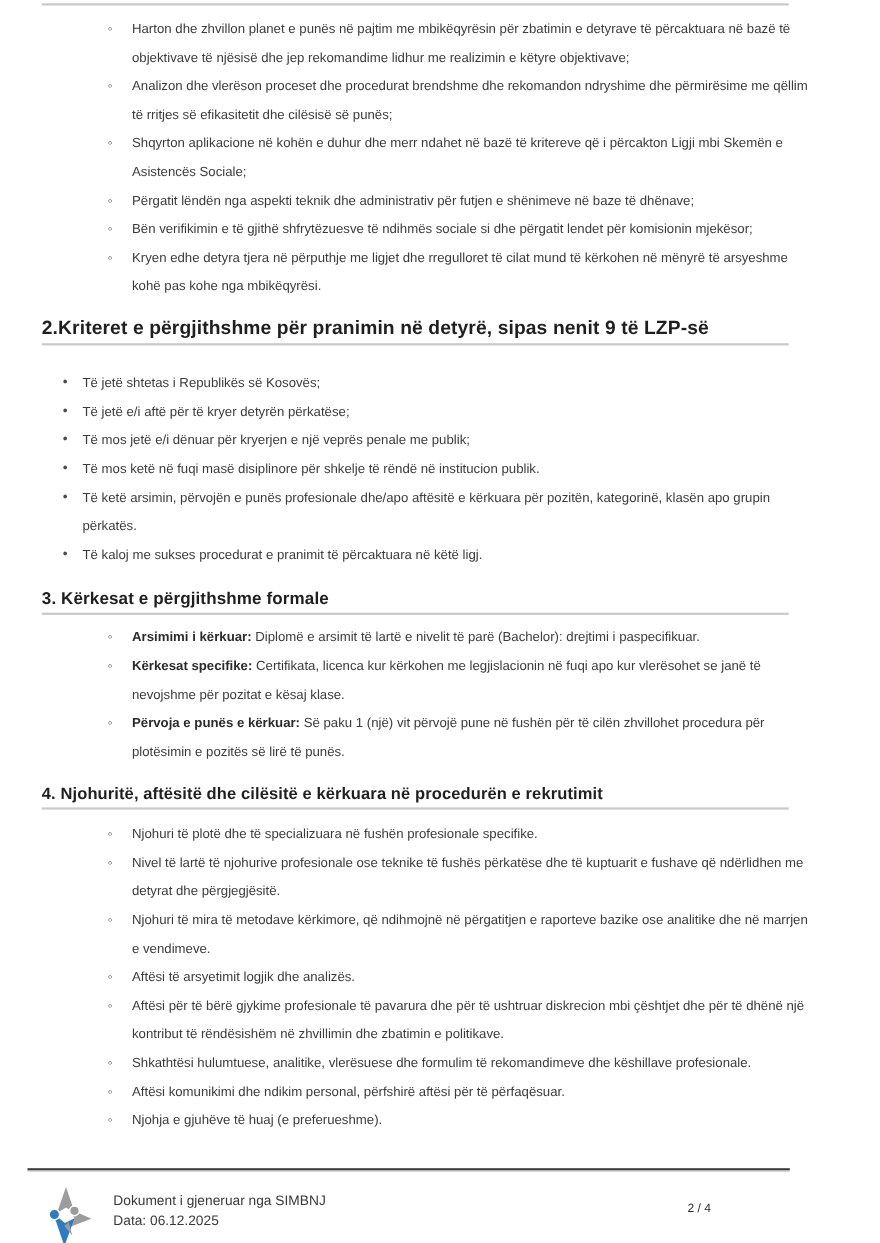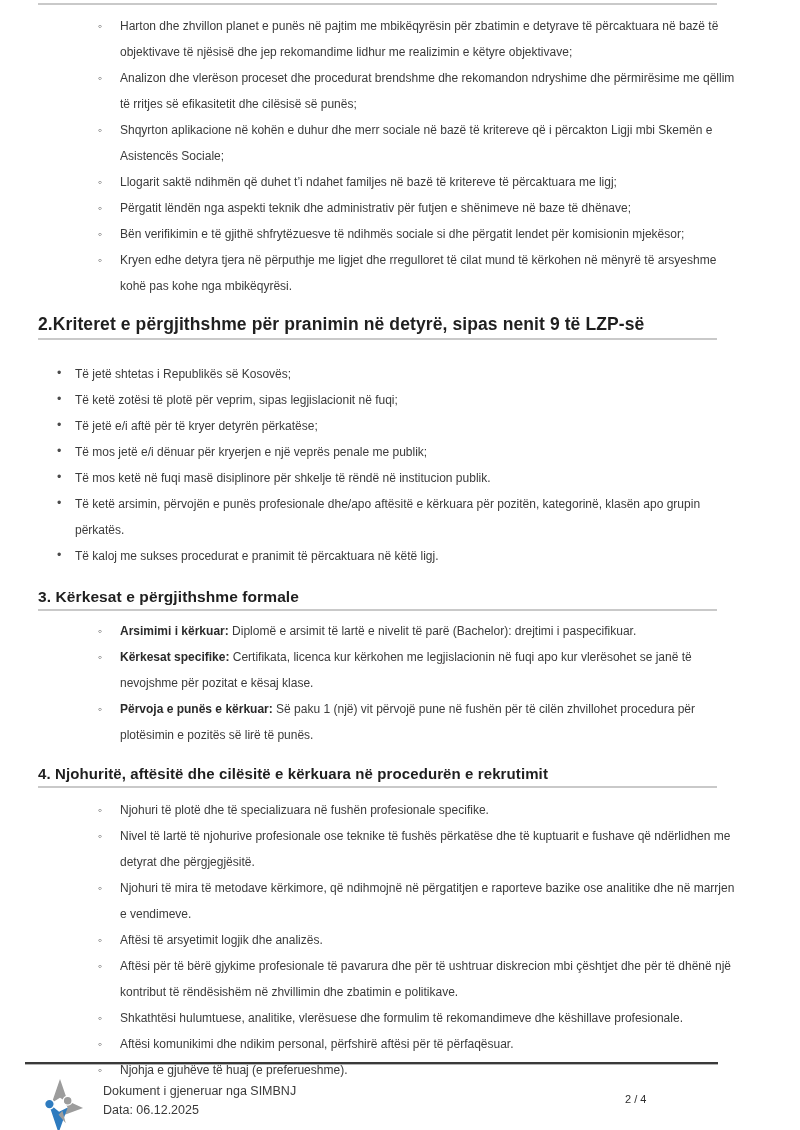--- a/index.html
+++ b/index.html
@@ -99,34 +99,32 @@
 <body>
 
 <div class="page">
   <div class="content">
 
     <section>
       <hr class="rule">
       <ul class="blist deep">
         <li>Harton dhe zhvillon planet e punës në pajtim me mbikëqyrësin për zbatimin e detyrave të përcaktuara në bazë të objektivave të njësisë dhe jep rekomandime lidhur me realizimin e këtyre objektivave;</li>
         <li>Analizon dhe vlerëson proceset dhe procedurat brendshme dhe rekomandon ndryshime dhe përmirësime me qëllim të rritjes së efikasitetit dhe cilësisë së punës;</li>
-        <li>Shqyrton aplikacione në kohën e duhur dhe merr sociale në bazë të kritereve që i përcakton Ligji mbi Skemën e Asistencës Sociale;</li>
-        <li>Llogarit saktë ndihmën që duhet t’i ndahet familjes në bazë të kritereve të përcaktuara me ligj;</li>
+        <li>Shqyrton aplikacione në kohën e duhur dhe merr ndahet në bazë të kritereve që i përcakton Ligji mbi Skemën e Asistencës Sociale;</li>
         <li>Përgatit lëndën nga aspekti teknik dhe administrativ për futjen e shënimeve në baze të dhënave;</li>
         <li>Bën verifikimin e të gjithë shfrytëzuesve të ndihmës sociale si dhe përgatit lendet për komisionin mjekësor;</li>
         <li>Kryen edhe detyra tjera në përputhje me ligjet dhe rregulloret të cilat mund të kërkohen në mënyrë të arsyeshme kohë pas kohe nga mbikëqyrësi.</li>
       </ul>
     </section>
 
     <section>
       <h2 class="sec-title t2">2.Kriteret e përgjithshme për pranimin në detyrë, sipas nenit 9 të LZP-së</h2>
       <hr class="rule">
       <ul class="blist shallow">
         <li>Të jetë shtetas i Republikës së Kosovës;</li>
-        <li>Të ketë zotësi të plotë për veprim, sipas legjislacionit në fuqi;</li>
         <li>Të jetë e/i aftë për të kryer detyrën përkatëse;</li>
         <li>Të mos jetë e/i dënuar për kryerjen e një veprës penale me publik;</li>
         <li>Të mos ketë në fuqi masë disiplinore për shkelje të rëndë në institucion publik.</li>
         <li>Të ketë arsimin, përvojën e punës profesionale dhe/apo aftësitë e kërkuara për pozitën, kategorinë, klasën apo grupin përkatës.</li>
         <li>Të kaloj me sukses procedurat e pranimit të përcaktuara në këtë ligj.</li>
       </ul>
     </section>
 
     <section>
       <h2 class="sec-title t3">3. Kërkesat e përgjithshme formale</h2>

